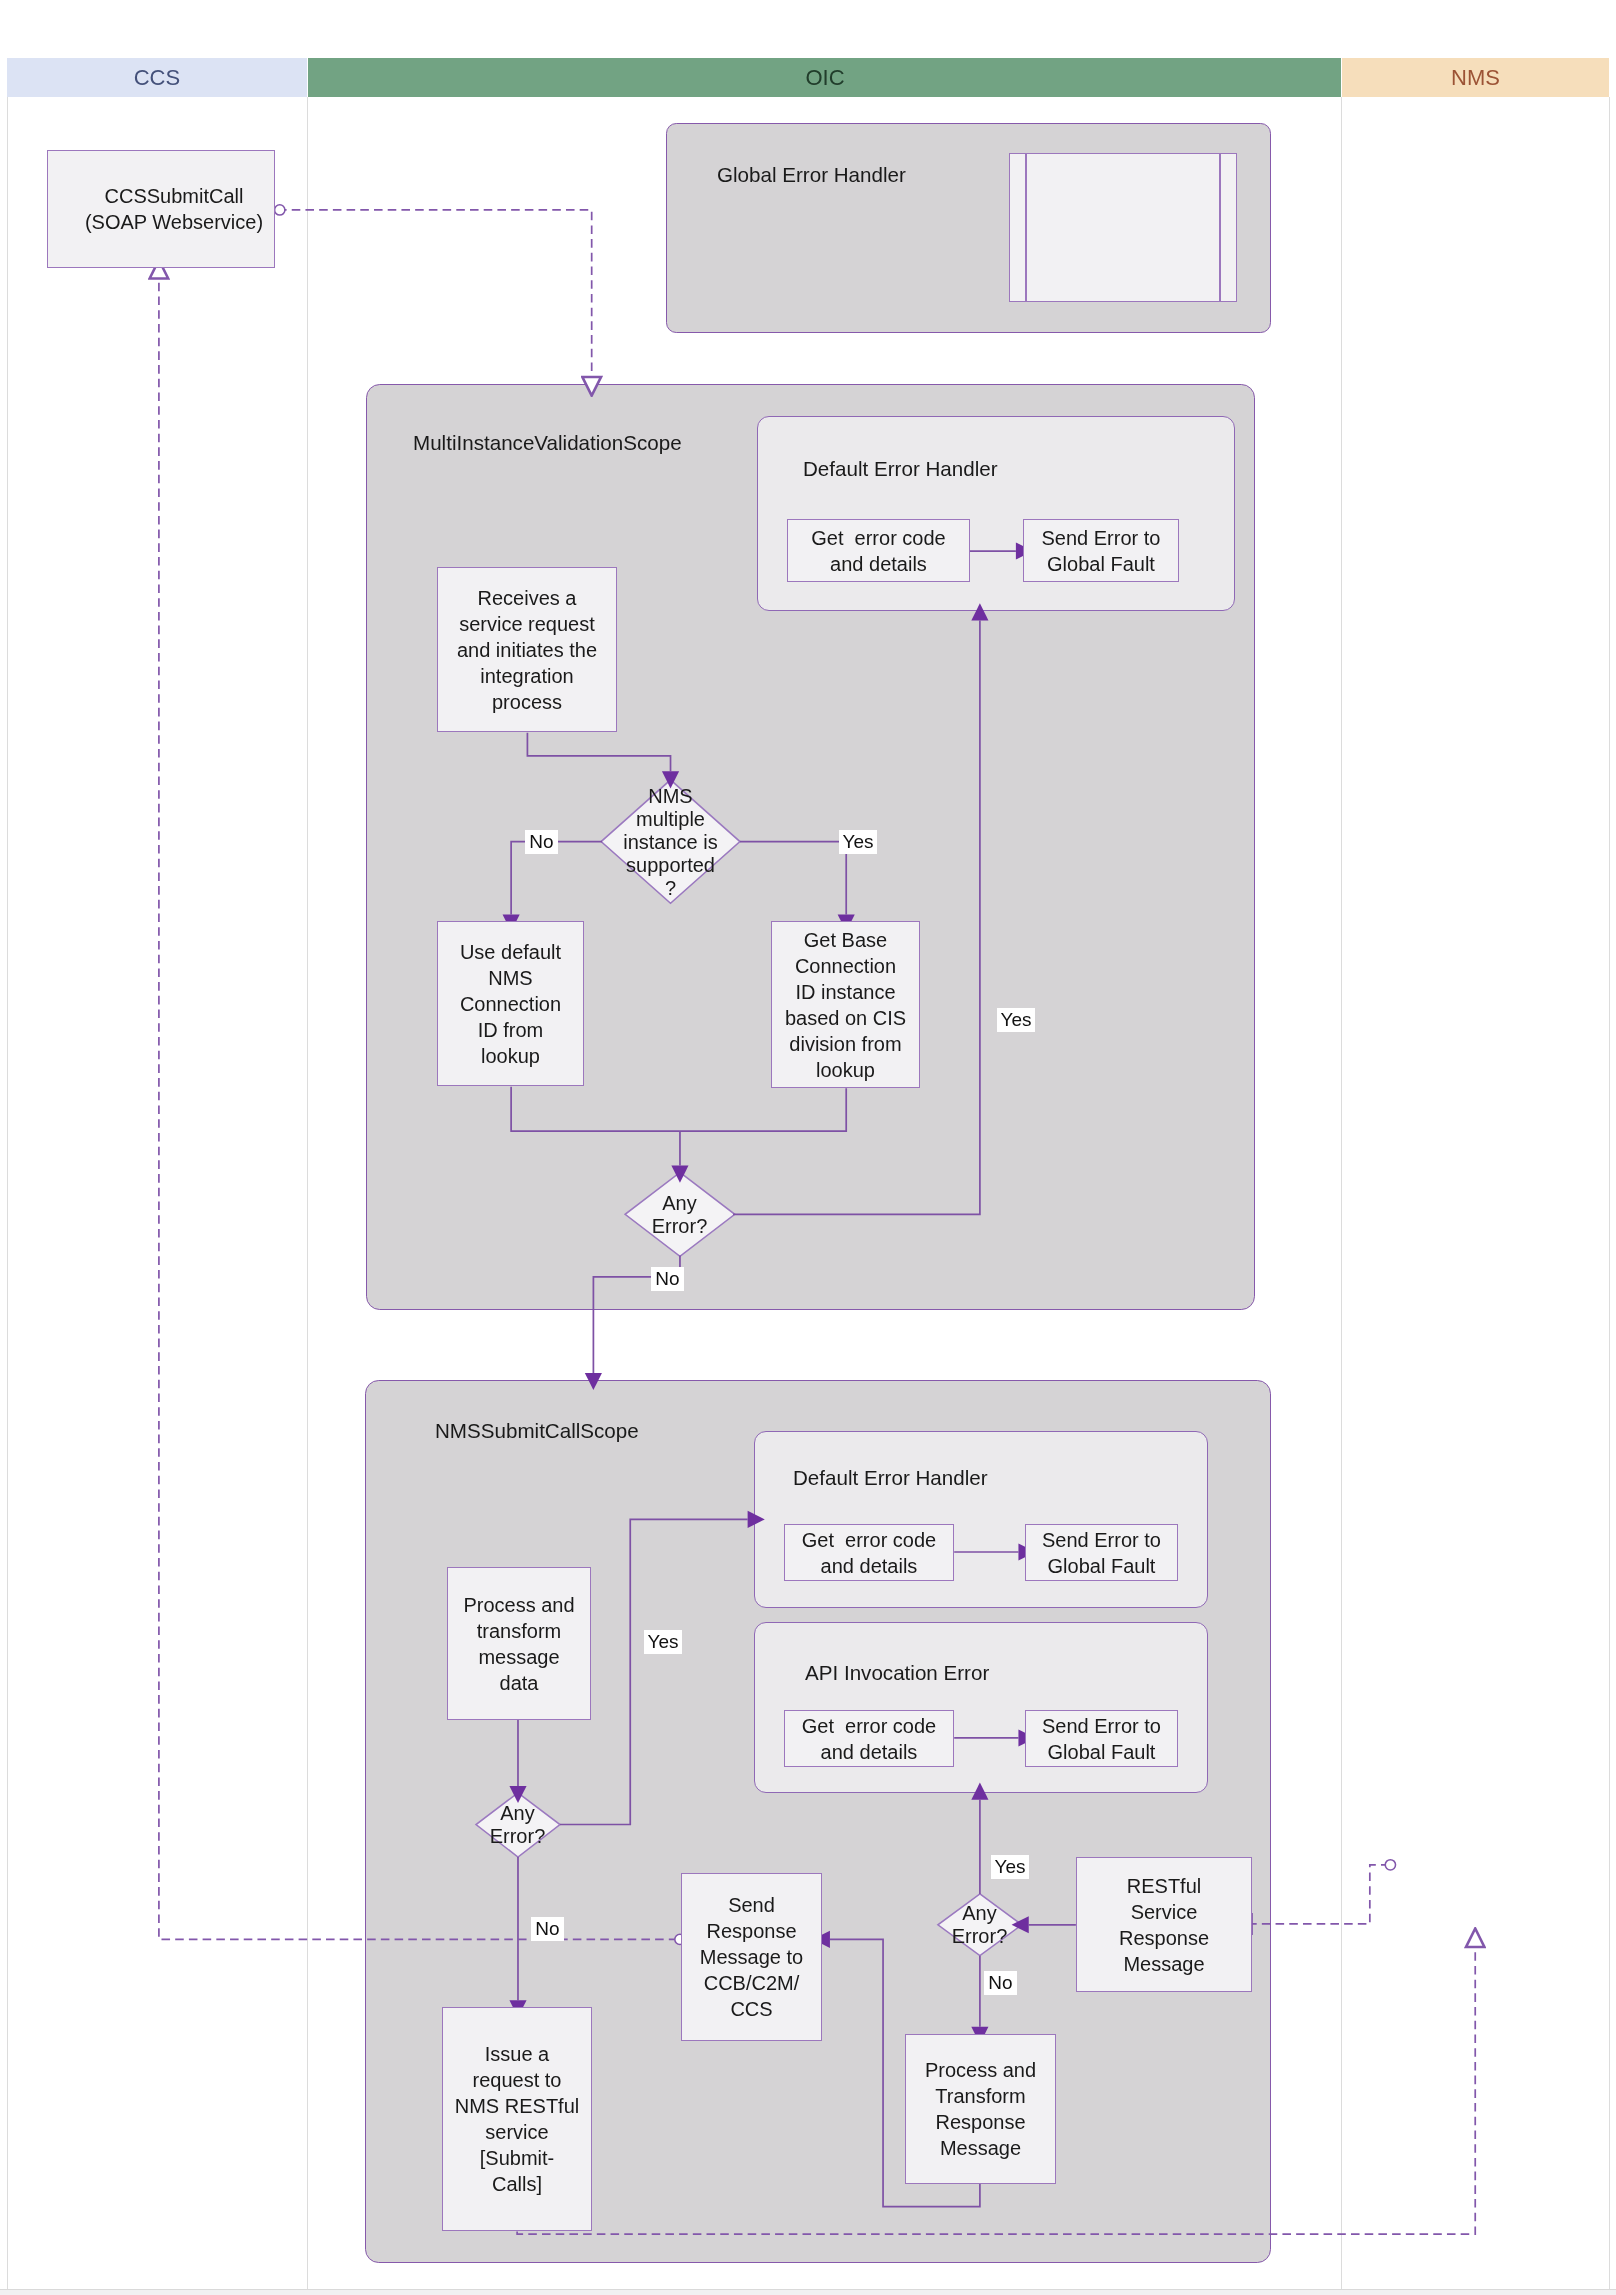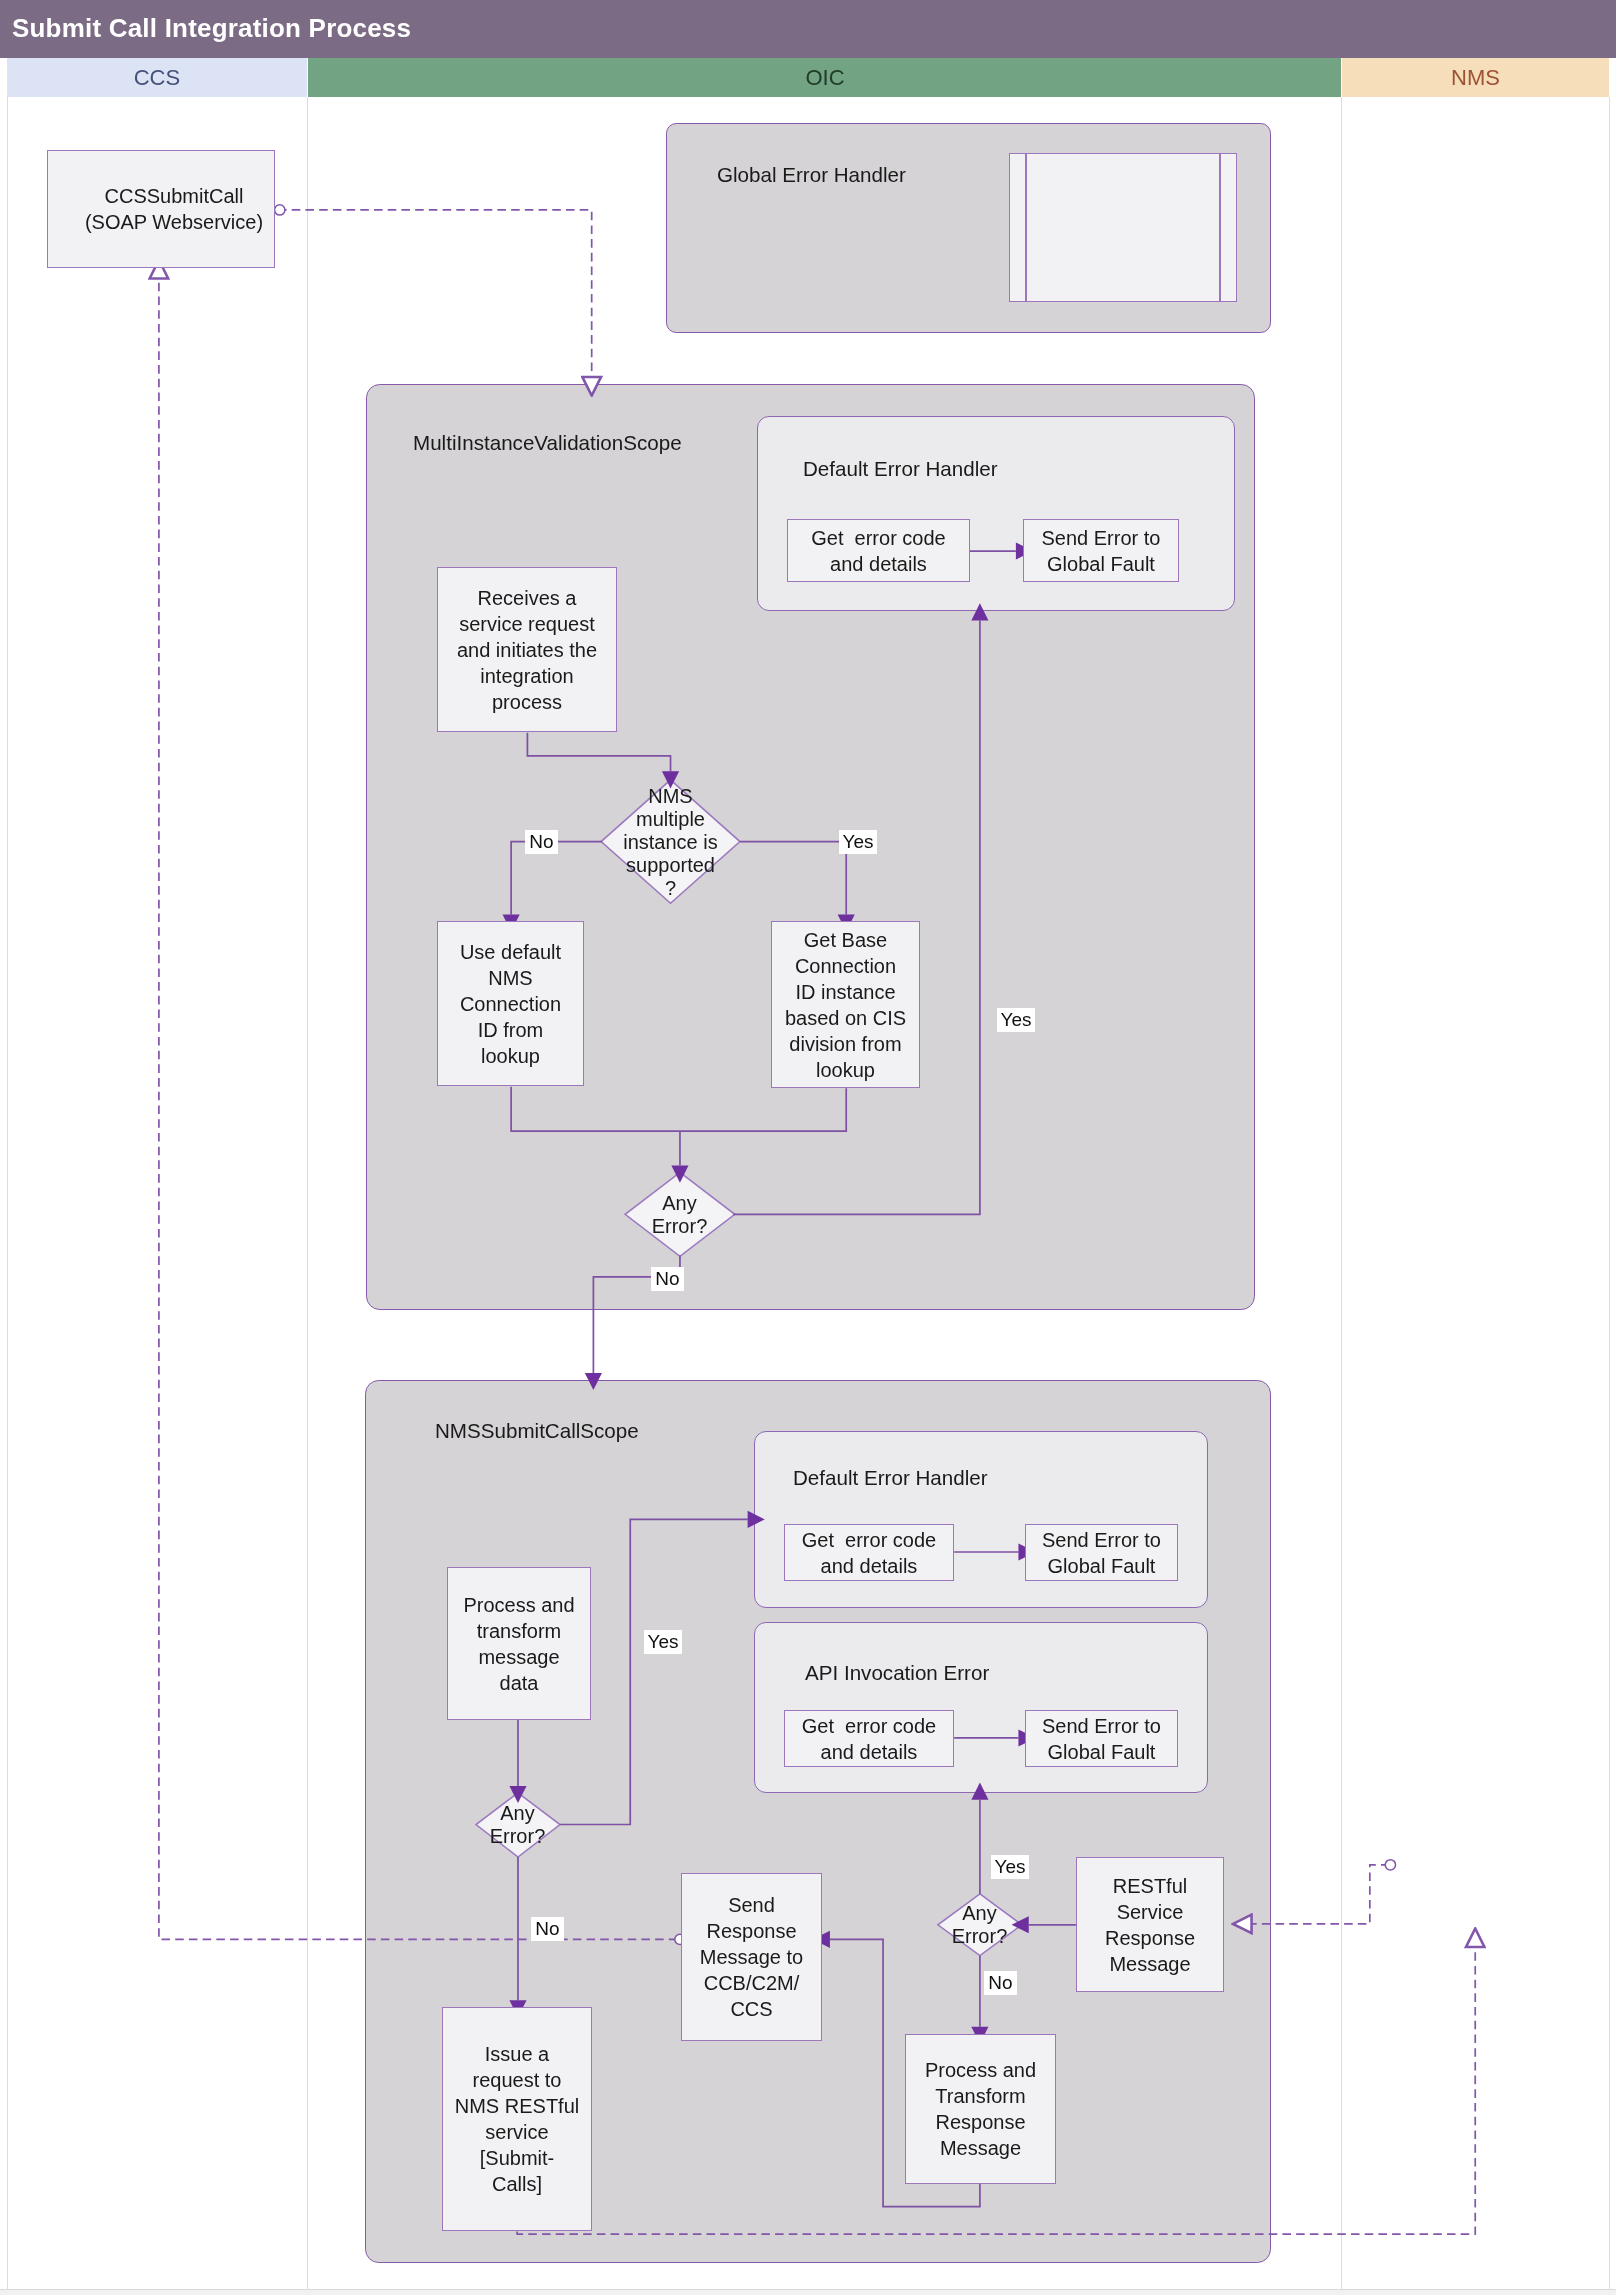--- a/index.html
+++ b/index.html
@@ -24,23 +24,20 @@
   .elabel{z-index:9;background:#ffffff;color:#111;display:flex;align-items:center;justify-content:center;
           font-size:19px;margin-left:30px;}
   .vline{position:absolute;top:0;bottom:0;width:1.3px;background:#9c77bd;}
   svg.overlay{position:absolute;left:0;top:0;z-index:6;pointer-events:none;}
 </style>
 </head>
 <body>
 
 <div id="canvas">
 
-  <div id="titlebar" class="abs">
-    <div class="t">Submit Call Integration Process</div>
-  </div>
 
   <div class="abs lane-header" style="left:6.9px;width:300px;background:#dce3f4;color:#44517a;border-left:none;">
     <span>CCS</span>
   </div>
   <div class="abs lane-header" style="left:307px;width:1035px;background:#72a383;color:#213d2b;">
     <span>OIC</span>
   </div>
   <div class="abs lane-header" style="left:1341px;width:268px;background:#f6debb;color:#9c5335;">
     <span>NMS</span>
   </div>
@@ -178,21 +175,21 @@
 
   <div class="abs box" style="left:681px;top:1873px;width:141px;height:168px;">Send
 Response
 Message to
 CCB/C2M/
 CCS</div>
 
   <div class="abs dtext" style="left:928px;top:1902px;width:103px;height:46px;">Any
 Error?</div>
 
-  <div class="abs box" style="left:1076px;top:1857px;width:148px;height:135px;">RESTful
+  <div class="abs box" style="left:1076px;top:1857px;width:176px;height:135px;">RESTful
 Service
 Response
 Message</div>
 
   <div class="abs box" style="left:905px;top:2034px;width:151px;height:150px;">Process and
 Transform
 Response
 Message</div>
 
   <div class="abs box" style="left:442px;top:2007px;width:150px;height:224px;">Issue a

